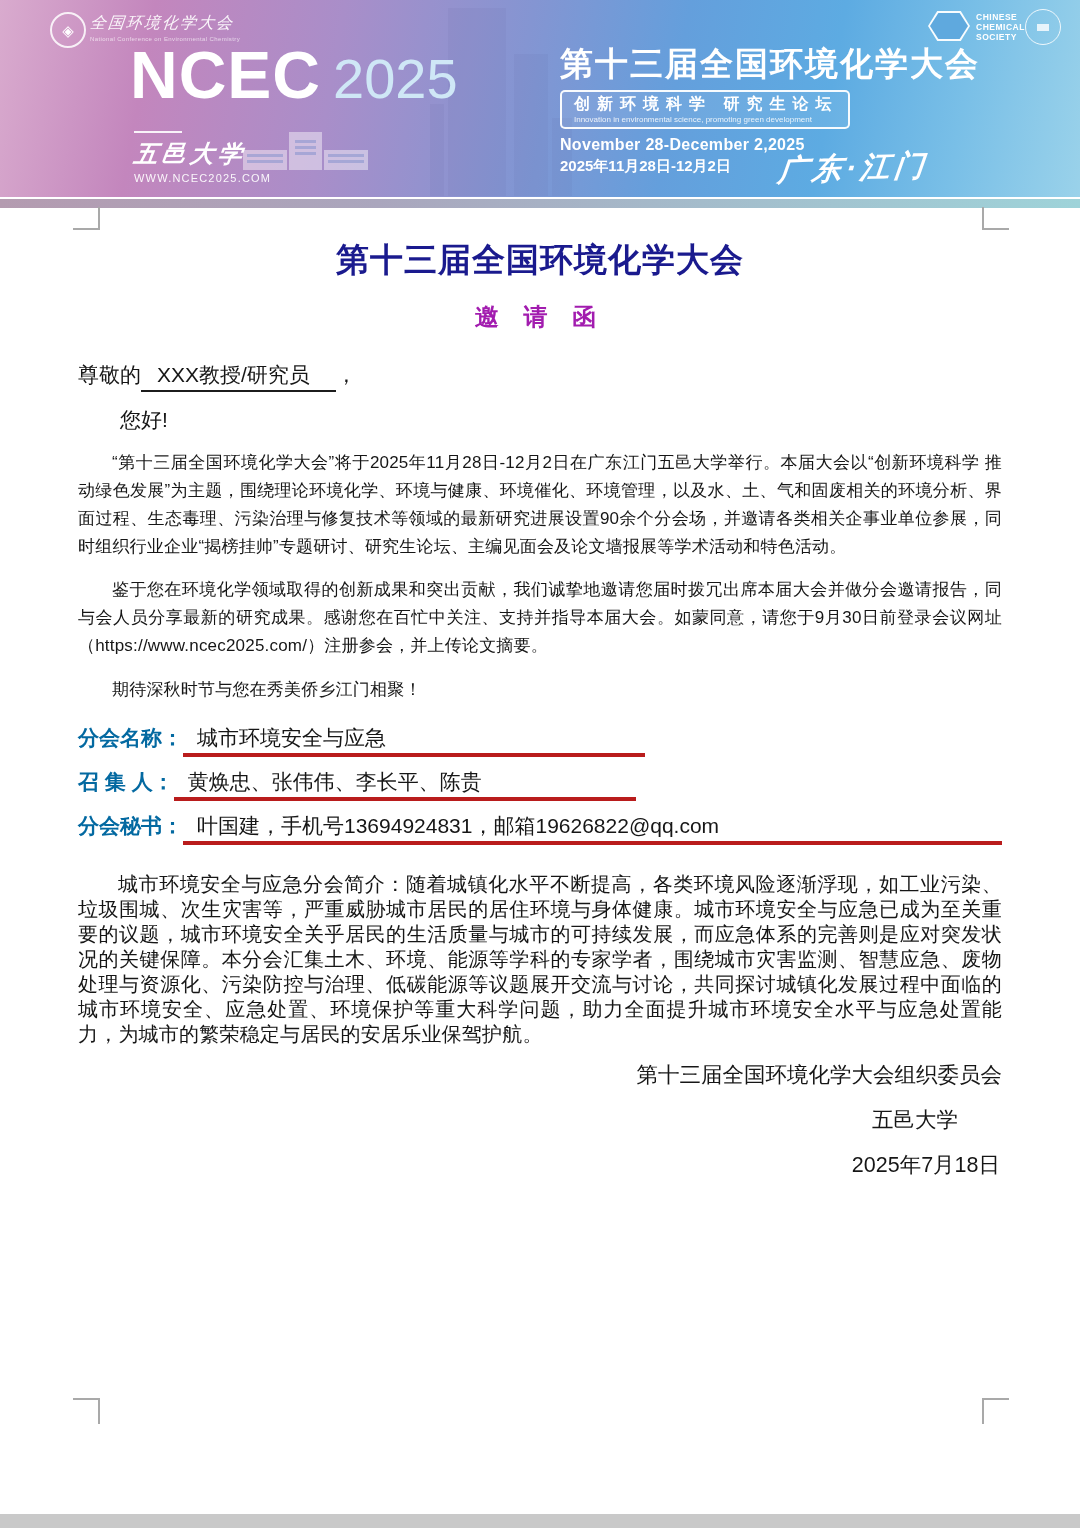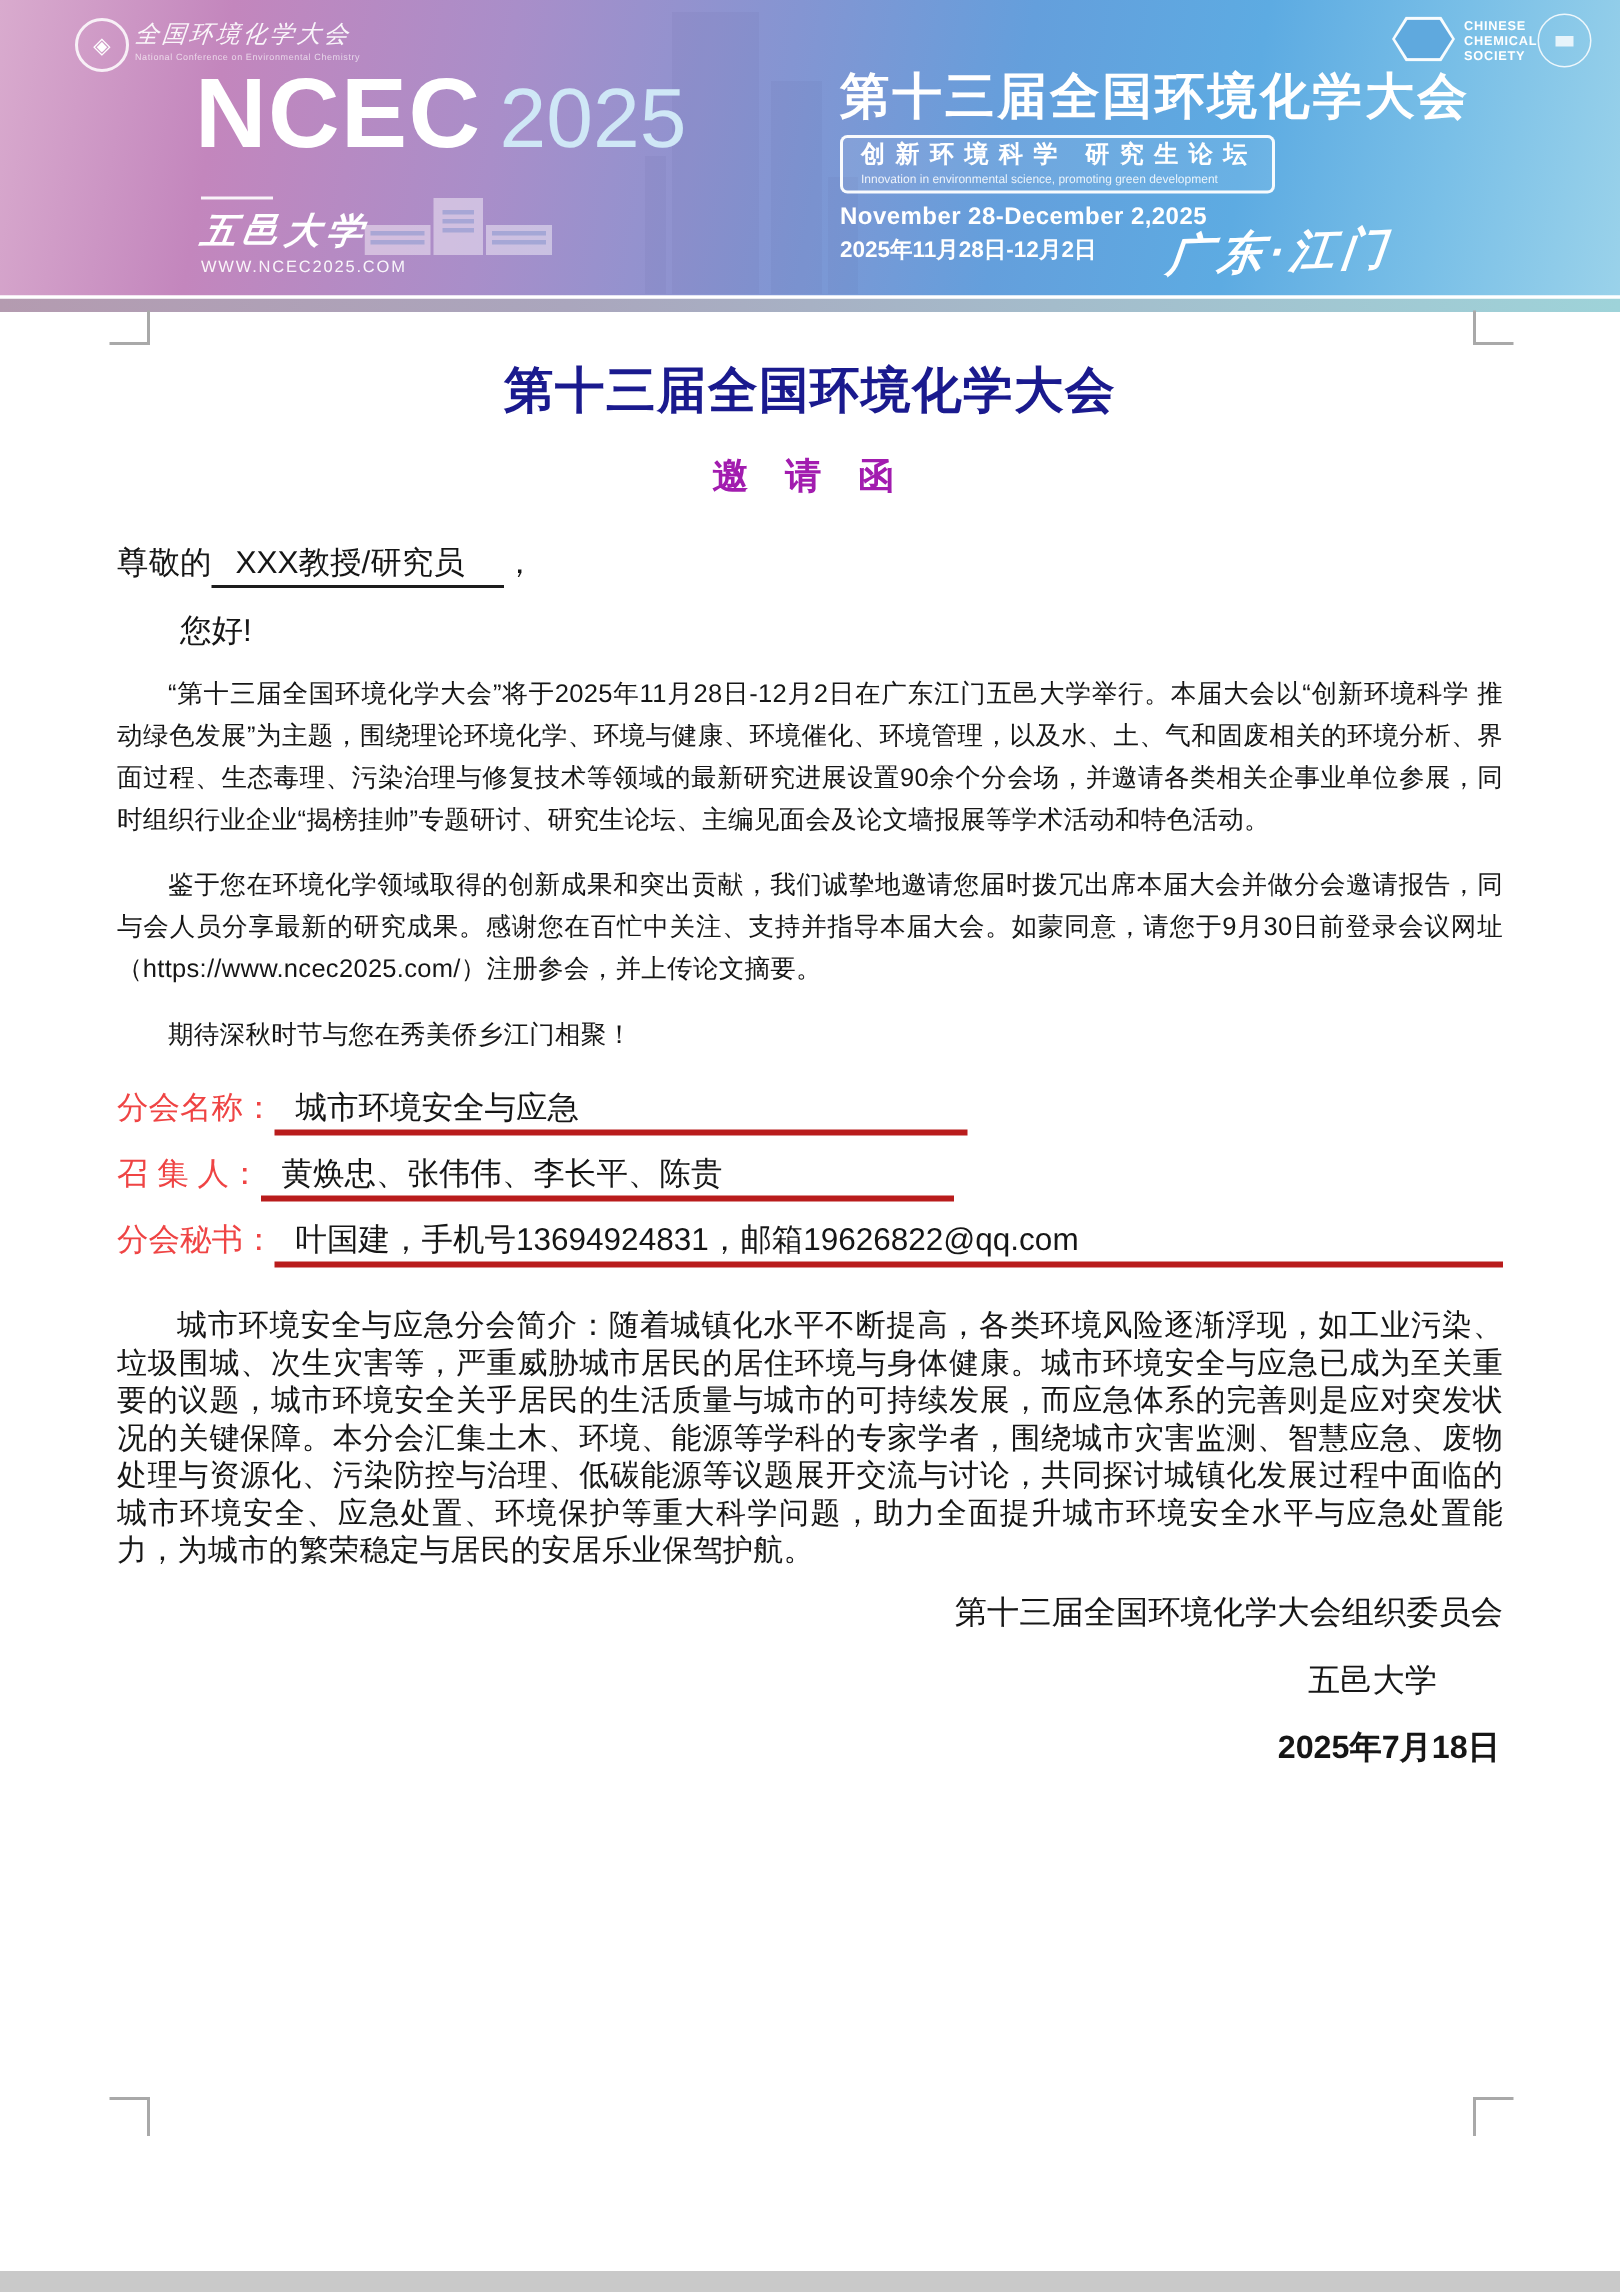--- a/index.html
+++ b/index.html
@@ -70,32 +70,32 @@
 
   .salutation{margin-top:28px;font-size:21px;display:flex;align-items:baseline;}
   .sal-name{border-bottom:2px solid #1c1c1c;padding:0 26px 1px 16px;}
   .greeting{margin:14px 0 0 0;font-size:21px;text-indent:2em;}
 
   .para{margin:15px 0 0 0;font-size:17px;line-height:28px;text-align:justify;text-indent:2em;letter-spacing:.2px;}
   .expect{margin-top:16px;}
 
   .fields{margin-top:20px;}
   .field-row{display:flex;align-items:baseline;font-size:21px;height:44px;}
-  .field-label{color:#ef4444;font-weight:normal;white-space:nowrap;}
+  .field-label{color:#0369a1;font-weight:bold;white-space:nowrap;}
   .field-value{border-bottom:4px solid #b91c1c;padding:0 8px 1px 14px;white-space:nowrap;box-sizing:border-box;}
   .w-fixed{width:462px;}
   .w-flex{flex:1;}
 
   .intro{margin:16px 0 0 0;font-size:20px;line-height:25px;text-align:justify;text-indent:2em;letter-spacing:.2px;}
 
   .signature{margin-top:14px;text-align:right;font-size:21.5px;}
   .sig-line{margin-top:17px;line-height:28px;}
   .sig-line.s1{margin-top:0;}
   .sig-line.s2{margin-right:44px;}
-  .sig-line.s3{margin-right:2px;font-weight:bold;}
+  .sig-line.s3{margin-right:2px;}
 
   .bottom-strip{position:absolute;left:0;bottom:0;width:1080px;height:14px;background:#c9c9c9;}
 </style>
 </head>
 <body>
 
 <div class="screen">
 
   <header class="banner">
 

